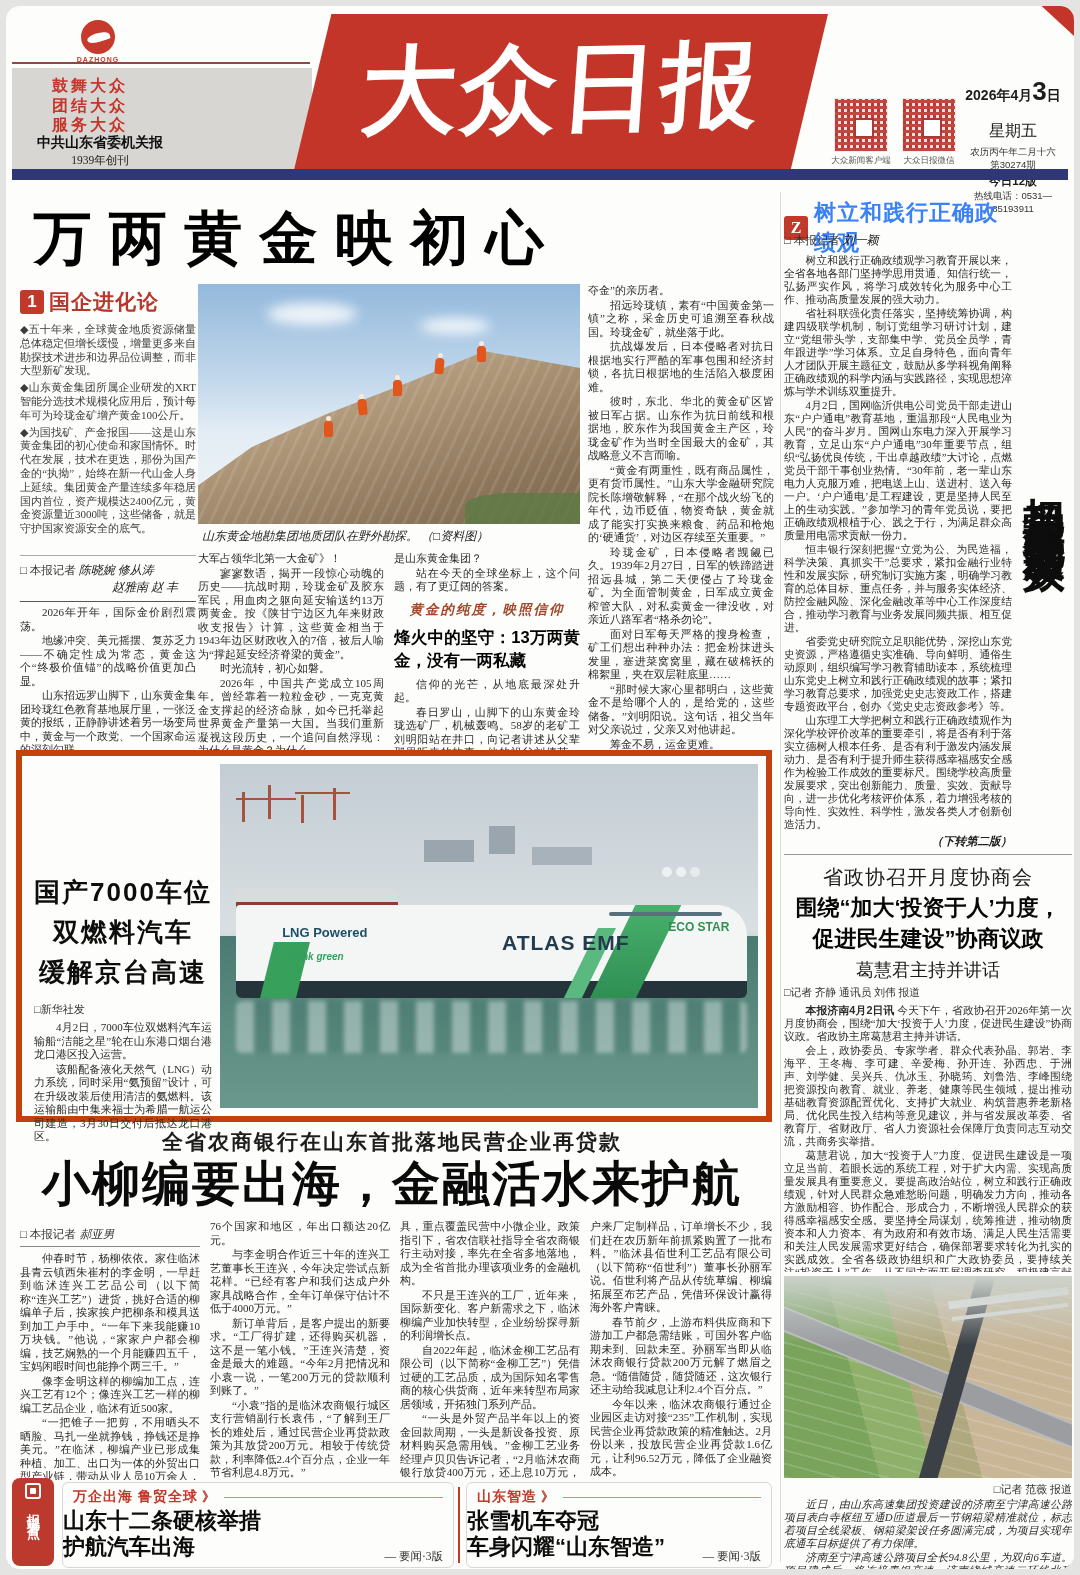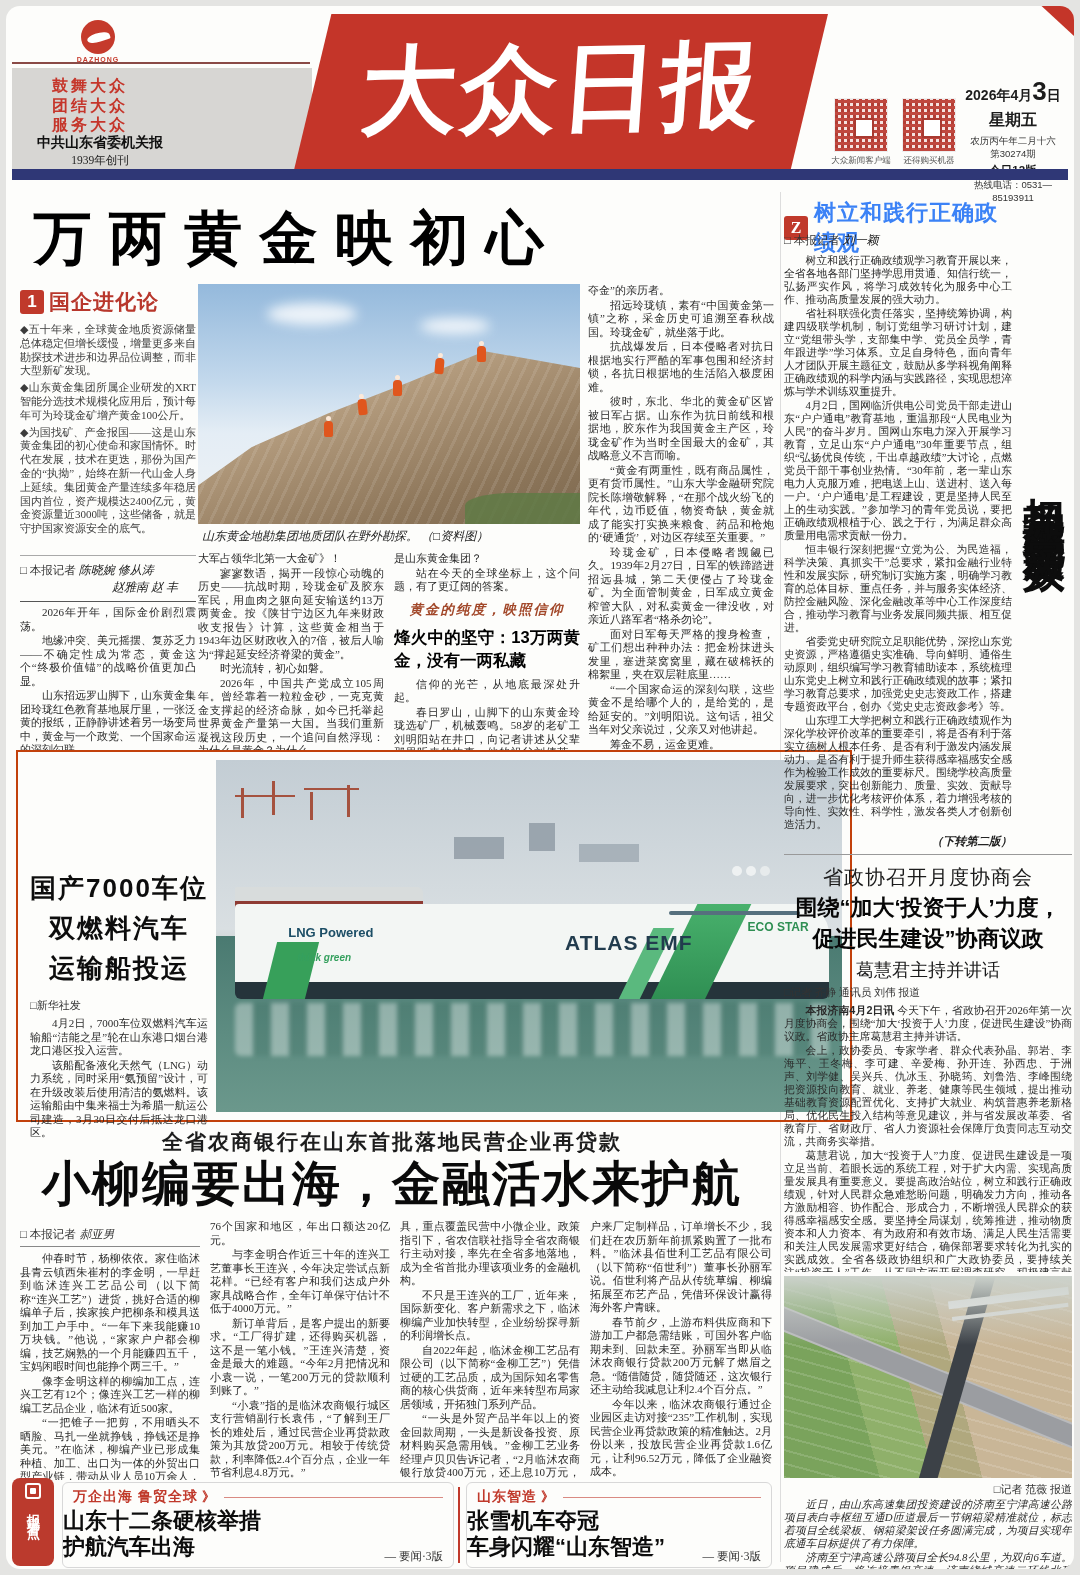--- a/index.html
+++ b/index.html
@@ -24,21 +24,21 @@
 .founded{left:8px;top:147px;width:172px;text-align:center;font-size:11.5px;color:#222}
 .masthead-red{left:288px;top:8px;width:534px;height:156px;background:#c43529;clip-path:polygon(7% 0,100% 0,93% 100%,0 100%)}
 .masthead-title{width:100%;height:156px;line-height:150px;text-align:center;font-size:96px;font-weight:900;color:#fff;letter-spacing:4px;transform:skewX(-5deg) rotate(-1deg)}
 .corner-sliver{left:1012px;top:0;width:56px;height:30px;background:#c43529;clip-path:polygon(42% 0,100% 0,100% 100%)}
 .qr{width:54px;height:54px;border:1px solid #eee;background:repeating-linear-gradient(0deg,#c0483f 0 3px,transparent 3px 6px),repeating-linear-gradient(90deg,#b23d34 0 3px,#f5e2e0 3px 6px);position:relative}
 .qr::after{content:"";position:absolute;left:19px;top:19px;width:16px;height:16px;background:#fff;border:2px solid #a93a31}
 .qr-label{font-size:8.5px;color:#555;text-align:center;width:66px;margin-top:3px}
 .datebox{left:948px;top:70px;width:118px;text-align:center;color:#1c1c1c}
 .datebox .d1{font-size:14px;font-weight:900}
 .datebox .d1 .big{font-size:26px}
-.datebox .d2{font-size:16px;font-weight:700;margin-top:3px}
+.datebox .d2{font-size:16px;font-weight:400;margin-top:14px}
 .datebox .d3{font-size:9.5px;margin-top:4px;color:#333}
 .datebox .d4{font-size:9.5px;color:#333}
 .datebox .d5{font-size:11.5px;font-weight:900;margin-top:2px}
 .datebox .d6{font-size:9.5px;margin-top:1px;color:#333}
 .navy{left:6px;top:163px;width:1056px;height:11px;background:#2f3776}
 
 .gold-headline{left:10px;top:190px;width:748px;height:84px;line-height:84px;font-size:58px;font-weight:700;color:#000000;letter-spacing:.30em;text-indent:.3em}
 .featbox{left:14px;top:282px;width:176px;height:264px;overflow:hidden}
 .feat-title{display:flex;align-items:center;gap:5px;margin-bottom:7px}
 .feat-icon{width:24px;height:24px;background:#c0392b;border-radius:3px;color:#fff;font-weight:900;font-size:17px;text-align:center;line-height:24px;flex:none}
@@ -57,21 +57,21 @@
 .worker{position:absolute;width:9px;height:16px;background:#e0561d;border-radius:4px 4px 2px 2px}
 .worker::after{content:"";position:absolute;top:-5px;left:2px;width:5px;height:5px;border-radius:50%;background:#fce9d9}
 .photo1-cap{left:196px;top:522px;width:378px;font-size:12px;font-style:italic;color:#1e1e1e}
 .colA{left:192px;top:546px;width:186px;height:198px;overflow:hidden}
 .colB{left:388px;top:546px;width:186px;height:198px;overflow:hidden}
 .col4{left:582px;top:278px;width:186px;height:466px;overflow:hidden}
 .sub-red{font-size:13.5px;font-weight:900;color:#a2482a;text-align:center;letter-spacing:2px;margin:7px 0;font-style:italic}
 .sub-bold{font-size:16.5px;font-weight:900;line-height:23px;color:#000;margin:4px 0 6px;text-align:justify}
 .vline-main{left:774px;top:186px;width:1px;height:1370px;background:#ddd}
 
-.shipbox{left:10px;top:744px;width:836px;height:372px;border:2px solid #c2410c}
+.shipbox{left:10px;top:744px;width:756px;height:372px;border:6px solid #c2410c}
 .ship-text{position:absolute;left:12px;top:116px;width:178px}
 .ship-text h2{font-size:26px;font-weight:900;line-height:40px;text-align:center;color:#0d0d0d;letter-spacing:2px}
 .ship-byline{font-size:11px;color:#333;margin:10px 0 4px}
 .ship-art{position:absolute;left:198px;top:8px;right:8px;bottom:8px;background:linear-gradient(180deg,#c3cdd4 0%,#d9dfe2 48%,#cfd6d6 52%);overflow:hidden}
 .sea{position:absolute;left:0;right:0;top:50%;bottom:0;background:linear-gradient(180deg,#4a7a71 0%,#5d8c81 55%,#6b988c 100%)}
 .crane{position:absolute;width:3px;background:#a5523f}
 .boom{position:absolute;height:2px;background:#a5523f}
 .bldg{position:absolute;background:#8d99a3;opacity:.8}
 .tank{position:absolute;width:10px;height:10px;border-radius:50%;background:#eef1f2;box-shadow:14px 0 0 #eef1f2,28px 0 0 #e7ebec}
 .vessel-bg{position:absolute;left:3%;top:36%;width:30%;height:10%;background:linear-gradient(180deg,#d8dcdc 40%,#8e3b33 40%);border-radius:2px 6px 2px 2px}
@@ -156,21 +156,21 @@
   <div class="abs masthead-red">
     <div class="masthead-title">大众日报</div>
   </div>
   <div class="abs corner-sliver"></div>
   <div class="abs" style="left:828px;top:92px">
     <div class="qr"></div>
     <div class="qr-label" style="margin-left:-6px">大众新闻客户端</div>
   </div>
   <div class="abs" style="left:896px;top:92px">
     <div class="qr"></div>
-    <div class="qr-label" style="margin-left:-6px">还得购买机器</div>
+    <div class="qr-label" style="margin-left:-6px">大众日报微信</div>
   </div>
   <div class="abs datebox hd">
     <div class="d1"><span>2026年4月</span><span class="big">3</span><span>日</span></div>
     <div class="d2">星期五</div>
     <div class="d3">农历丙午年二月十六</div>
     <div class="d4">第30274期</div>
     <div class="d5">今日12版</div>
     <div class="d6">热线电话：0531—85193911</div>
   </div>
   <div class="abs navy"></div>
@@ -232,32 +232,32 @@
   </div>
 
   <div class="abs col4 cont">
       <p class="para">夺金”的亲历者。</p>
       <p class="para">招远玲珑镇，素有“中国黄金第一镇”之称，采金历史可追溯至春秋战国。玲珑金矿，就坐落于此。</p>
       <p class="para">抗战爆发后，日本侵略者对抗日根据地实行严酷的军事包围和经济封锁，各抗日根据地的生活陷入极度困难。</p>
       <p class="para">彼时，东北、华北的黄金矿区皆被日军占据。山东作为抗日前线和根据地，胶东作为我国黄金主产区，玲珑金矿作为当时全国最大的金矿，其战略意义不言而喻。</p>
       <p class="para">“黄金有两重性，既有商品属性，更有货币属性。”山东大学金融研究院院长陈增敬解释，“在那个战火纷飞的年代，边币贬值，物资奇缺，黄金就成了能实打实换来粮食、药品和枪炮的‘硬通货’，对边区存续至关重要。”</p>
       <p class="para">玲珑金矿，日本侵略者觊觎已久。1939年2月27日，日军的铁蹄踏进招远县城，第二天便侵占了玲珑金矿。为全面管制黄金，日军成立黄金榨管大队，对私卖黄金一律没收，对亲近八路军者“格杀勿论”。</p>
       <p class="para">面对日军每天严格的搜身检查，矿工们想出种种办法：把金粉抹进头发里，塞进菜窝窝里，藏在破棉袄的棉絮里，夹在双层鞋底里……</p>
-      <p class="para">“一个国家命运的深刻勾联，这些黄金不是给哪个人的，是给党的，是给延安的。”刘明阳说。这句话，祖父当年对父亲说过，父亲又对他讲起。</p>
+      <p class="para">“那时候大家心里都明白，这些黄金不是给哪个人的，是给党的，这些储备。”刘明阳说。这句话，祖父当年对父亲说过，父亲又对他讲起。</p>
       <p class="para">筹金不易，运金更难。</p>
     </div>
 
   <div class="abs vline-main"></div>
 
   <section class="abs shipbox">
     <div class="ship-text">
       <h2 class="hd">
         <div>国产7000车位</div>
         <div>双燃料汽车</div>
-        <div>运输船投运</div>
+        <div>缓解京台高速</div>
       </h2>
       <div class="ship-byline">□新华社发</div>
       <div>
           <p class="para">4月2日，7000车位双燃料汽车运输船“洁能之星”轮在山东港口烟台港龙口港区投入运营。</p>
           <p class="para">该船配备液化天然气（LNG）动力系统，同时采用“氨预留”设计，可在升级改装后使用清洁的氨燃料。该运输船由中集来福士为希腊一航运公司建造，3月30日交付后抵达龙口港区。</p>
         </div>
     </div>
     <div class="ship-art">
       <div class="sea"></div>
       <span class="crane" style="left:4%;top:8%;height:30px"></span>

